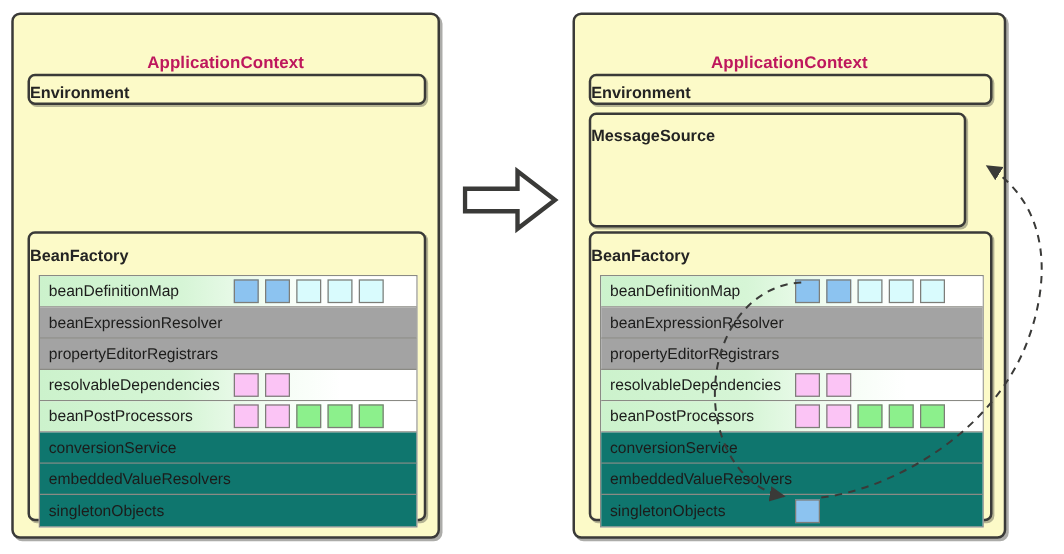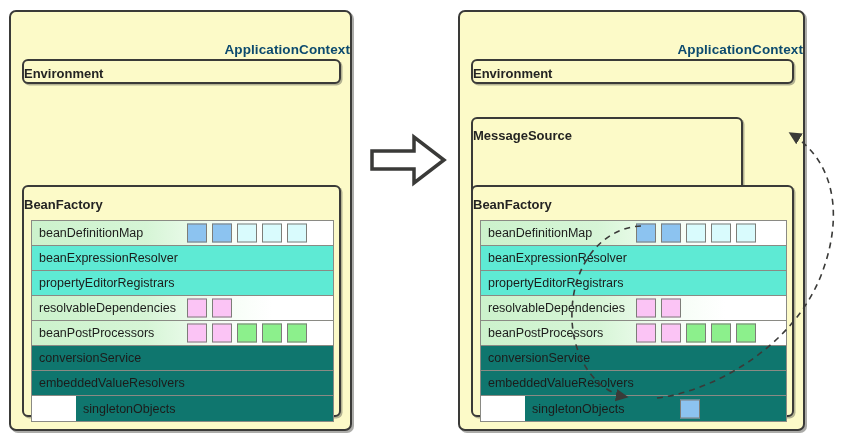--- a/index.html
+++ b/index.html
@@ -16,24 +16,24 @@
   .panel{
     position:absolute;
     background:#fcfac8;
     border:2px solid #3a3a38;
     border-radius:7px;
     box-sizing:border-box;
     box-shadow:2px 2px 0 rgba(70,70,65,.45);
   }
   .panel-title{
     position:absolute;left:0;right:0;
-    text-align:right;
+    text-align:center;
     font-weight:bold;
     font-size:13.5px;
-    color:#0c4a6e;
+    color:#be185d;
     letter-spacing:.1px;
   }
 
   
   .ibox{
     position:absolute;
     background:#fcfac8;
     border:2px solid #3a3a38;
     border-radius:6px;
     box-sizing:border-box;
@@ -54,22 +54,22 @@
     border:1px solid #8a8a84;
     background:#ffffff;
   }
   .bf-row{
     position:relative;
     box-sizing:border-box;
     height:25px;
     border-bottom:1px solid #8a8a84;
     overflow:hidden;
   }
-  .bf-row:last-child{border-bottom:none;margin-left:44px;}
-  .bf-row.solid{background:#5eead4;}
+  .bf-row:last-child{border-bottom:none;}
+  .bf-row.solid{background:#a3a3a3;}
   .bf-row.grad{background:linear-gradient(to right,#ccf2cc 0%,#d6f5d6 38%,#f4fdf4 62%,#ffffff 80%,#ffffff 100%);}
   .bf-row.plain{background:#0f766e;}
   .bf-label{
     position:absolute;
     left:7px;top:50%;
     transform:translateY(-50%);
     font-size:12.5px;
     color:#1c1c1b;
     white-space:nowrap;
   }
@@ -165,21 +165,21 @@
     <polygon points="2,18 44,18 44,4 74,27 44,50 44,36 2,36" fill="#ffffff" stroke="#3a3a38" stroke-width="3.5" stroke-linejoin="miter"></polygon>
   </svg>
 
   <div class="panel" style="left:458px;top:10px;width:347px;height:421px;">
     <div class="panel-title" style="top:30px;">ApplicationContext</div>
 
     <div class="ibox" style="left:11px;top:47px;width:323px;height:25px;">
       <div class="ibox-title" style="top:5px;">Environment</div>
     </div>
 
-    <div class="ibox" style="left:11px;top:78px;width:272px;height:92px;margin-top:27px;">
+    <div class="ibox" style="left:11px;top:78px;width:302px;height:92px;">
       <div class="ibox-title" style="top:9px;">MessageSource</div>
     </div>
 
     <div class="ibox" style="left:11px;top:173px;width:323px;height:232px;">
       <div class="ibox-title" style="top:10px;">BeanFactory</div>
       <div class="bf-table" id="right-bf-table" style="left:7px;top:33px;width:307px;height:202px;">
           <div class="bf-row grad">
             <span class="bf-label">beanDefinitionMap</span>
             <span class="cells">
               <span class="cell c-blue"></span>

